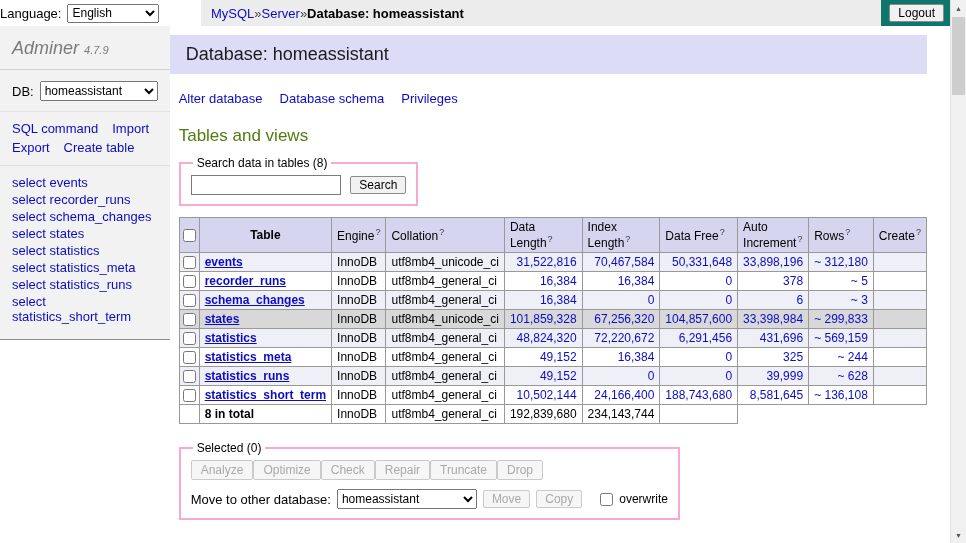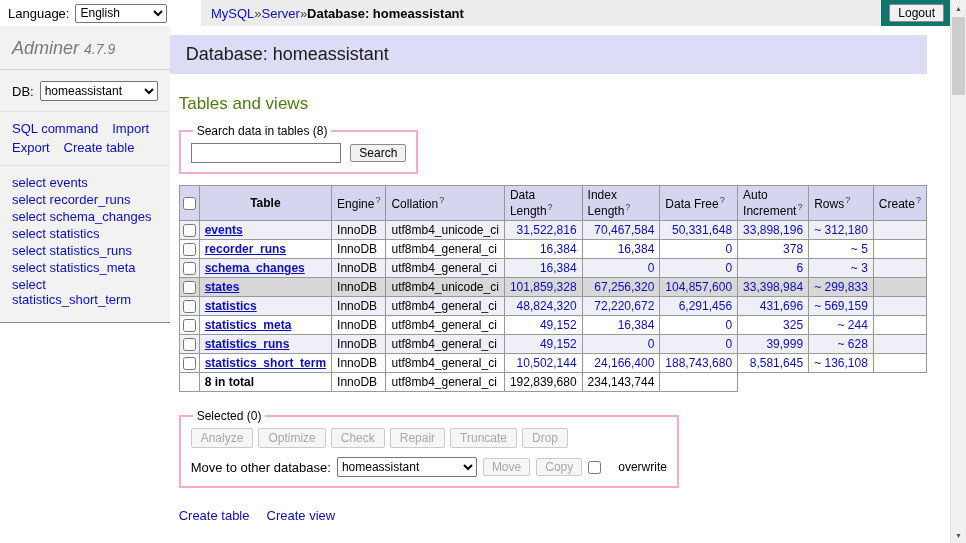--- a/index.html
+++ b/index.html
@@ -8,36 +8,36 @@
     font-family: "Liberation Sans", "DejaVu Sans", sans-serif;
     font-size: 13px; color: #000; background: #fff; overflow: hidden;
   }
   a { color: #0c0cc4; text-decoration: none; }
   select, button, input { font-family: inherit; }
 
   .page { position: relative; width: 966px; height: 543px; overflow: hidden; background:#fff; }
 
   
   .topbar { display: flex; align-items: stretch; height: 26px; margin-right: 16px; }
-  .lang { width: 201px; display: flex; align-items: center; gap: 6px; padding-left: 8px; background: #fff; }
+  .lang { width: 201px; display: flex; align-items: center; gap: 6px; background: #fff; }
   .lang select { width: 92px; height: 19px; font-size: 12px; }
   .crumbs { flex: 1; background: #ececec; display: flex; align-items: center; gap: 0; padding: 0 10px; font-size: 13px; white-space: nowrap; }
   .crumbs .sep { color: #444; }
   .crumbs b { color: #000; }
   .logoutwrap { display: flex; align-items: flex-start; padding: 4px 6px 0 8px; background: #0f766e; }
   .btn { font-size: 12px; padding: 1px 8px; background: #f1f1f1; border: 1px solid #8b8b8b; border-radius: 2px; color: #000; }
   .btn.dis { color: #a9a9a9; border-color: #cacaca; background: #f6f6f6; }
 
   
   .cols { display: flex; align-items: flex-start; margin-right: 16px; }
 
   
   .sidebar { width: 193px; background: #f2f2f2; border-bottom: 1px solid #8d8d8d; }
   .sidebar h1 { font-size: 18px; font-weight: normal; font-style: italic; color: #7a7a7a; padding: 12px 12px 10px; border-bottom: 1px solid #d2d2d2; }
-  .sidebar h1 .ver { font-size: 14px; margin-left: 5px; }
+  .sidebar h1 .ver { font-size: 11px; margin-left: 5px; }
   .dbrow { display: flex; align-items: center; gap: 6px; padding: 11px 12px 10px; border-bottom: 1px solid #e1e1e1; }
   .dbrow select { width: 118px; height: 20px; font-size: 12px; }
   .cmds { display: flex; flex-wrap: wrap; column-gap: 14px; row-gap: 4px; padding: 9px 12px 10px; border-bottom: 1px solid #e1e1e1; }
   .tlist { list-style: none; padding: 8px 12px 14px; }
   .tlist li { padding: 1px 0; }
 
   
   .content { flex: 1; padding-right: 49px; }
   h2.dbtitle { margin-top: 9px; background: #dcdcf7; padding: 9px 16px; font-size: 18px; font-weight: normal; color: #1c1c1c; }
   .inner { padding-left: 9px; }
@@ -63,25 +63,25 @@
   td.num { text-align: right; white-space: nowrap; }
   a.tn { font-weight: bold; text-decoration: underline; }
   tfoot td { background: #fff; margin-top: 44px; }
   td.bold { font-weight: bold; }
   td.blank { border: none; background: transparent; }
   .cw0{width:21px}.cw1{width:118px}.cw2{width:46px}.cw3{width:97px}.cw4{width:70px}
   .cw5{width:74px}.cw6{width:64px}.cw7{width:78px}.cw8{width:56px}.cw9{width:58px}
 
   
   .sel-fs { margin-top: 17px; }
-  .btnrow { display: flex; gap: 5px; }
+  .btnrow { display: flex; }
   .btnrow .btn { padding: 2px 9px; }
   .moverow { margin-top: 9px; display: flex; align-items: center; gap: 6px; }
   .moverow select { width: 140px; height: 20px; font-size: 12px; }
-  .moverow label { display: flex; align-items: flex-end; gap: 17px; font-size: 12px; margin-left: 0; }
+  .moverow label { display: flex; align-items: flex-end; gap: 6px; font-size: 12px; margin-left: 12px; }
 
   .links-row { margin-top: 20px; display: flex; gap: 17px; }
 
   
   .scrollbar { position: absolute; right: 0; top: 0; width: 16px; height: 543px; background: #f0f0f0; border-left: 1px solid #e2e2e2; }
   .sb-arrow { height: 16px; display: flex; align-items: center; justify-content: center; font-size: 7px; color: #555; }
   .sb-down { position: absolute; bottom: 0; left: 0; right: 0; }
   .sb-thumb { position: absolute; top: 17px; left: 1px; right: 1px; height: 78px; background: #cdcdcd; }
 </style>
 </head>
@@ -123,31 +123,37 @@
       <div class="cmds">
           <a href="#">SQL command</a>
           <a href="#">Import</a>
           <a href="#">Export</a>
           <a href="#">Create table</a>
         </div>
       <ul class="tlist">
           <li><a href="#">select events</a></li>
           <li><a href="#">select recorder_runs</a></li>
           <li><a href="#">select schema_changes</a></li>
+          <li><a href="#">select states</a></li>
           <li><a href="#">select statistics</a></li>
+          <li><a href="#">select statistics_meta</a></li>
           <li><a href="#">select statistics_runs</a></li>
-          <li><a href="#">select statistics_meta</a></li>
           <li><a href="#">select statistics_short_term</a></li>
         </ul>
     </div>
 
     <div class="content">
       <h2 class="dbtitle">Database: homeassistant</h2>
 
       <div class="inner">
+        <div class="actions">
+          <a href="#">Alter database</a>
+          <a href="#">Database schema</a>
+          <a href="#">Privileges</a>
+        </div>
 
         <h3 class="h-tables">Tables and views</h3>
 
         <fieldset class="search-fs">
           <legend>Search data in tables (8)</legend>
           <input type="text" value="" style="">
           <button class="btn">Search</button>
         </fieldset>
 
         <table>

